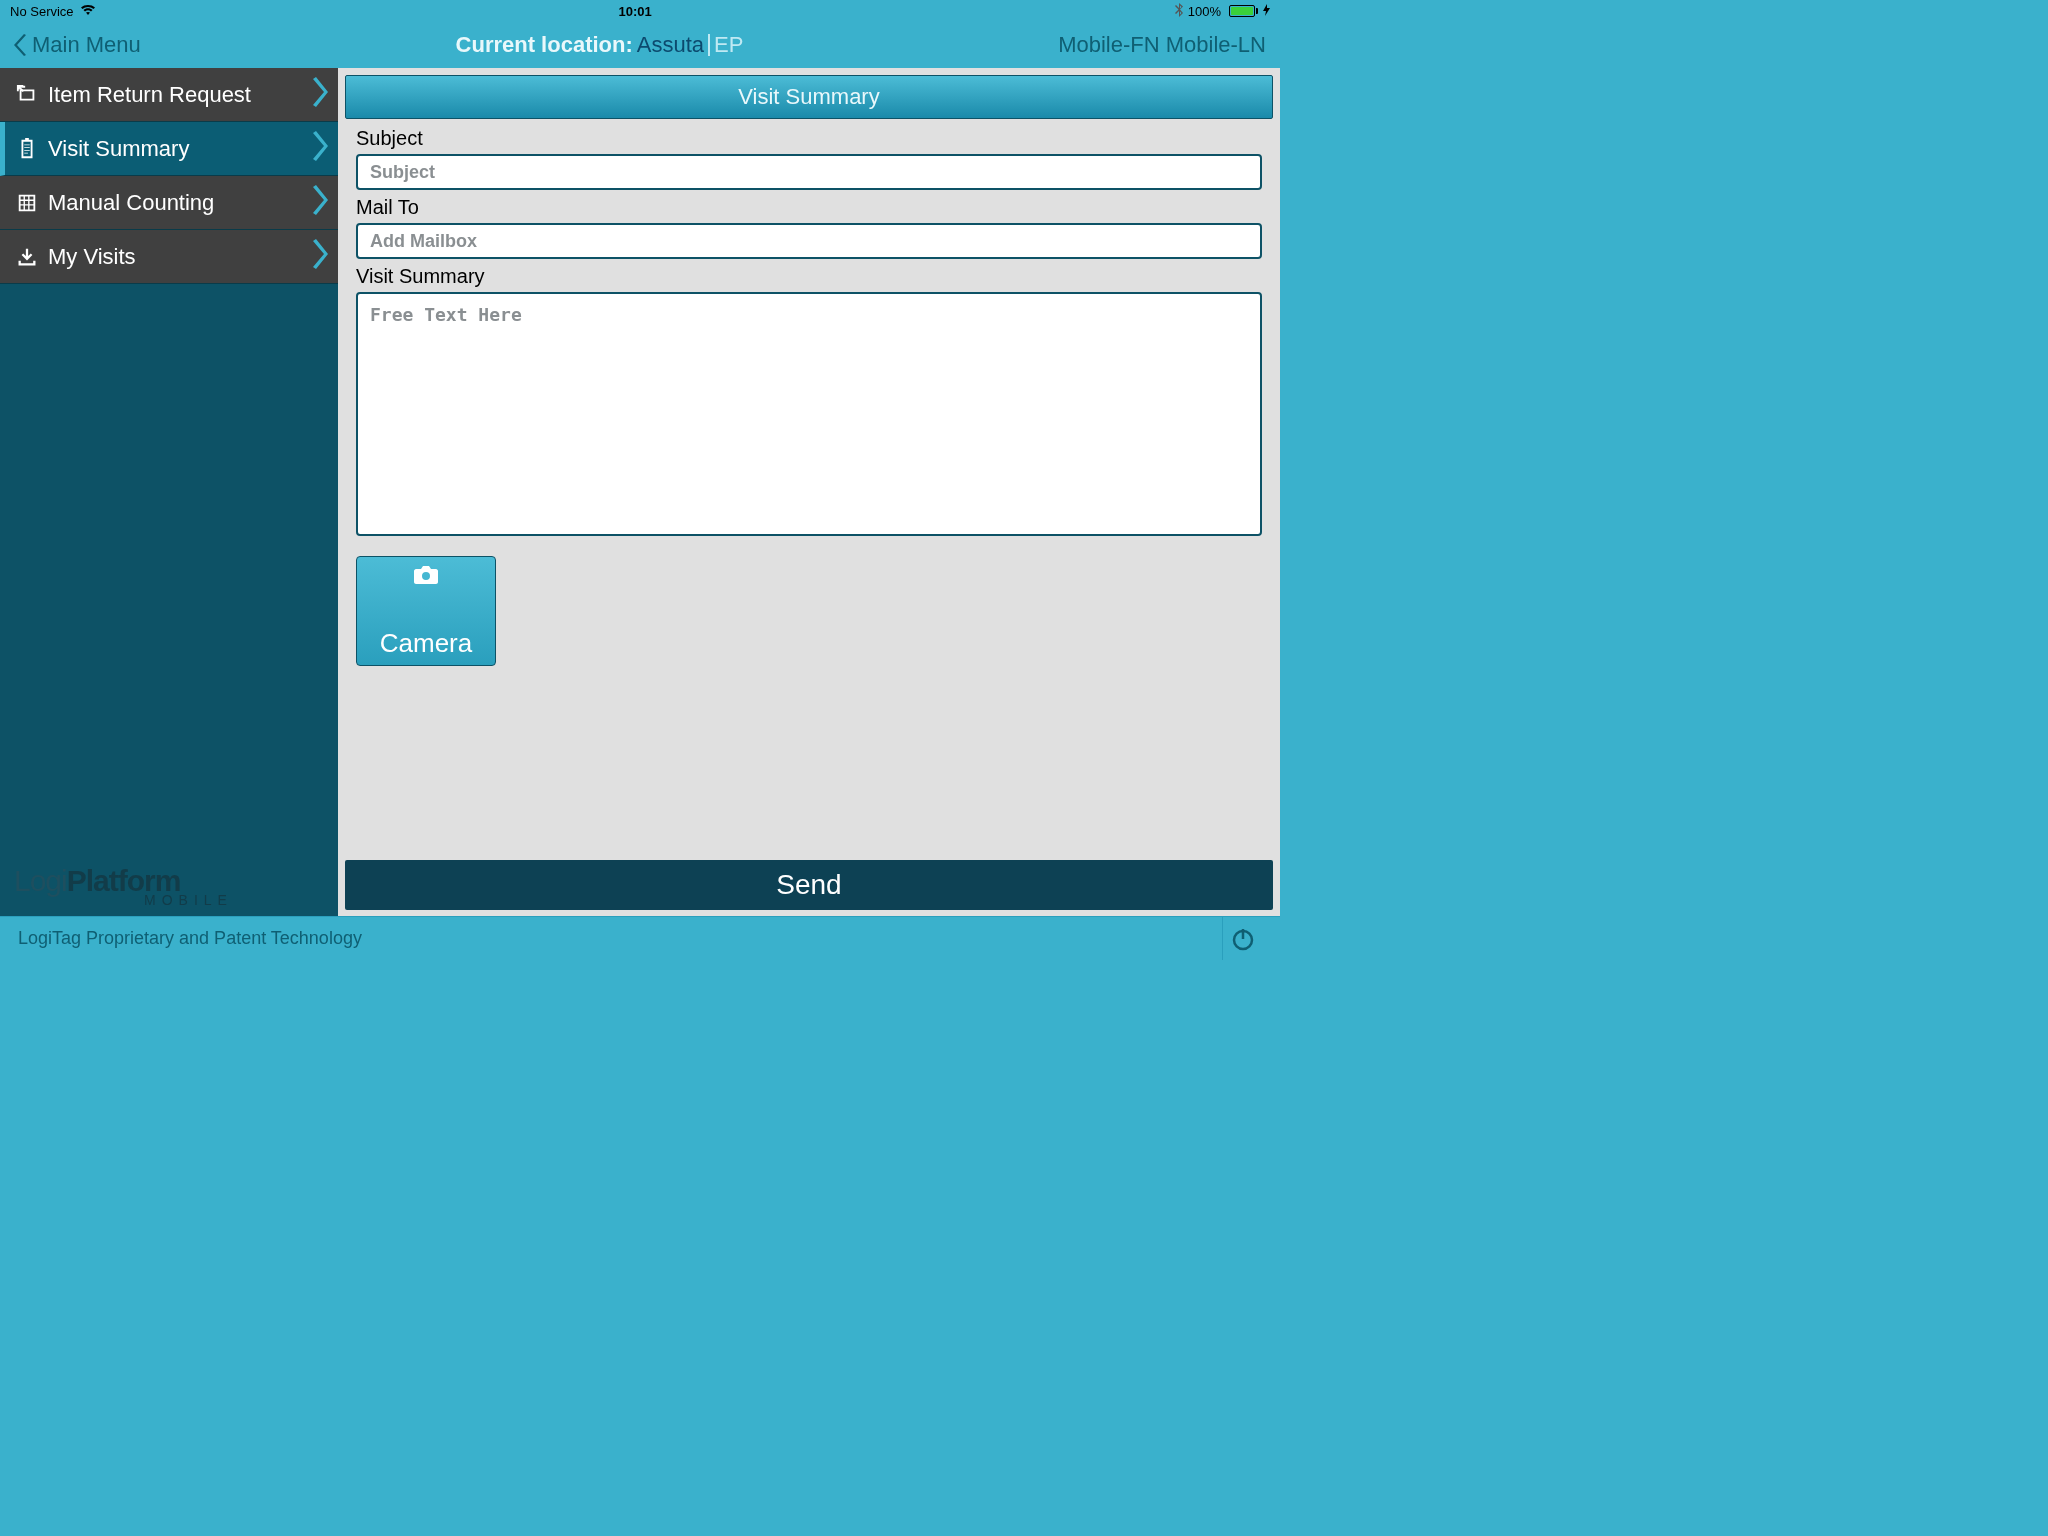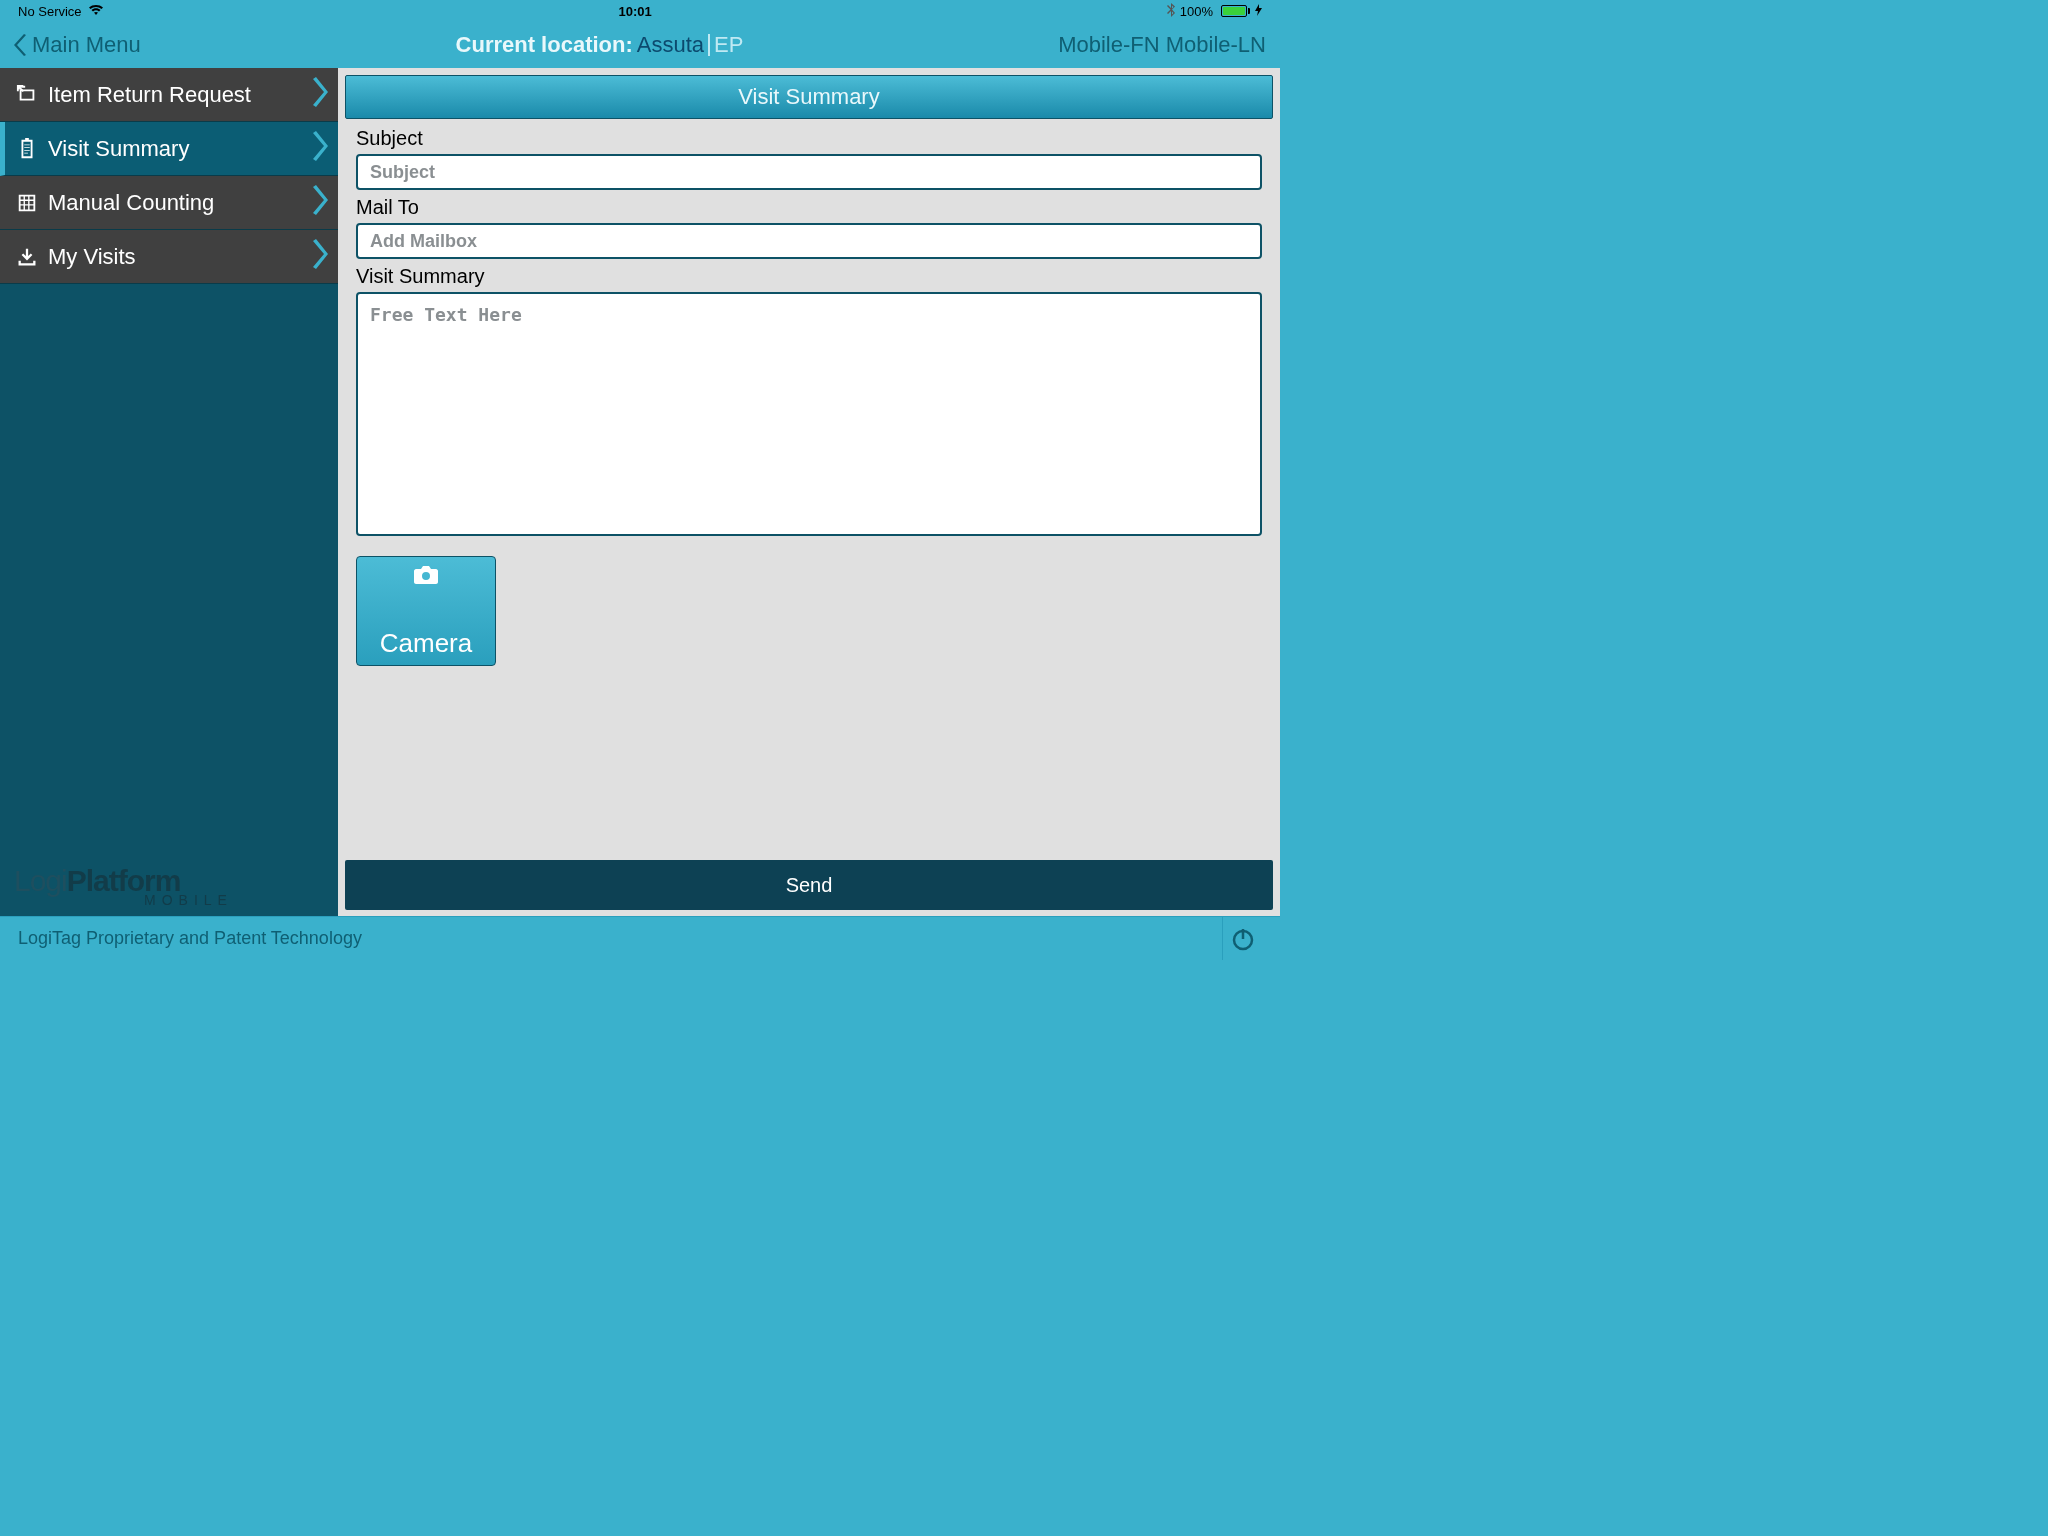--- a/index.html
+++ b/index.html
@@ -1,20 +1,20 @@
 <!DOCTYPE html>
 <html><head>
 <meta charset="utf-8">
 <style>
   * { box-sizing: border-box; margin: 0; padding: 0; }
   html, body { width: 100%; height: 100%; font-family: -apple-system, "Helvetica Neue", Arial, sans-serif; }
   body { width: 1280px; height: 960px; background: #3ab1cc; display: flex; flex-direction: column; overflow: hidden; }
 
   
-  .status-bar { height: 22px; background: #3ab1cc; display: flex; align-items: center; padding: 0 18px; font-size: 13px; color: #000; }
+  .status-bar { height: 22px; background: #3ab1cc; display: flex; align-items: center; padding: 0 10px; font-size: 13px; color: #000; }
   .status-left { display: flex; align-items: center; gap: 6px; }
   .status-center { flex: 1; text-align: center; font-weight: 600; }
   .status-right { display: flex; align-items: center; gap: 4px; }
   .wifi-icon { font-size: 14px; }
   .battery { display: inline-flex; align-items: center; margin-left: 4px; }
   .battery-body { width: 26px; height: 12px; border: 1px solid #000; border-radius: 2px; position: relative; display: inline-block; }
   .battery-fill { position: absolute; left: 1px; top: 1px; bottom: 1px; right: 1px; background: #3ad13a; border-radius: 1px; }
   .battery-cap { width: 2px; height: 6px; background: #000; margin-left: 1px; border-radius: 0 1px 1px 0; }
   .bolt { font-size: 12px; margin-left: 1px; }
   .bt-icon { color: #2b2b2b; font-size: 13px; }
@@ -53,21 +53,21 @@
   .form-area { padding: 0 18px; }
   .form-label { font-size: 20px; color: #000; margin-bottom: 4px; }
   .form-input { width: 100%; height: 36px; border: 2px solid #0d5266; border-radius: 4px; background: #fff; padding: 0 12px; font-size: 18px; color: #333; margin-bottom: 6px; }
   .form-input::placeholder { color: #8a8f92; font-weight: 600; }
   .form-textarea { width: 100%; height: 244px; border: 2px solid #0d5266; border-radius: 4px; background: #fff; padding: 10px 12px; font-size: 18px; color: #333; resize: none; margin-bottom: 16px; }
   .form-textarea::placeholder { color: #8a8f92; font-weight: 600; }
   .camera-btn { width: 140px; height: 110px; background: linear-gradient(#4cbcd6, #2a9fbd); border: 1px solid #0d5266; border-radius: 4px; display: flex; flex-direction: column; align-items: center; justify-content: center; gap: 10px; color: #fff; cursor: pointer; }
   .camera-btn svg { width: 28px; height: 22px; fill: #fff; }
   .camera-btn span { font-size: 26px; font-weight: 300; margin-top: 32px; }
   .content-spacer { flex: 1; }
-  .send-btn { margin: 8px 7px 6px 7px; height: 50px; background: #0d4154; border-radius: 2px; display: flex; align-items: center; justify-content: center; color: #fff; font-size: 20px; cursor: pointer; }
+  .send-btn { margin: 8px 7px 6px 7px; height: 50px; background: #0d4154; border-radius: 2px; display: flex; align-items: center; justify-content: center; color: #fff; font-size: 28px; cursor: pointer; }
 
   
   .footer { height: 44px; background: #3ab1cc; display: flex; align-items: center; padding: 11px 18px; border-top: 1px solid #2a9fbd; }
   .footer .footer-text { color: #0f5f73; font-size: 18px; }
   .footer .footer-spacer { flex: 1; }
   .footer .power { width: 40px; height: 44px; display: flex; align-items: center; justify-content: center; border-left: 1px solid #2a9fbd; cursor: pointer; }
   .footer .power svg { width: 26px; height: 26px; fill: none; stroke: #0f5f73; stroke-width: 2.5; }
 </style>
 </head>
 <body>

